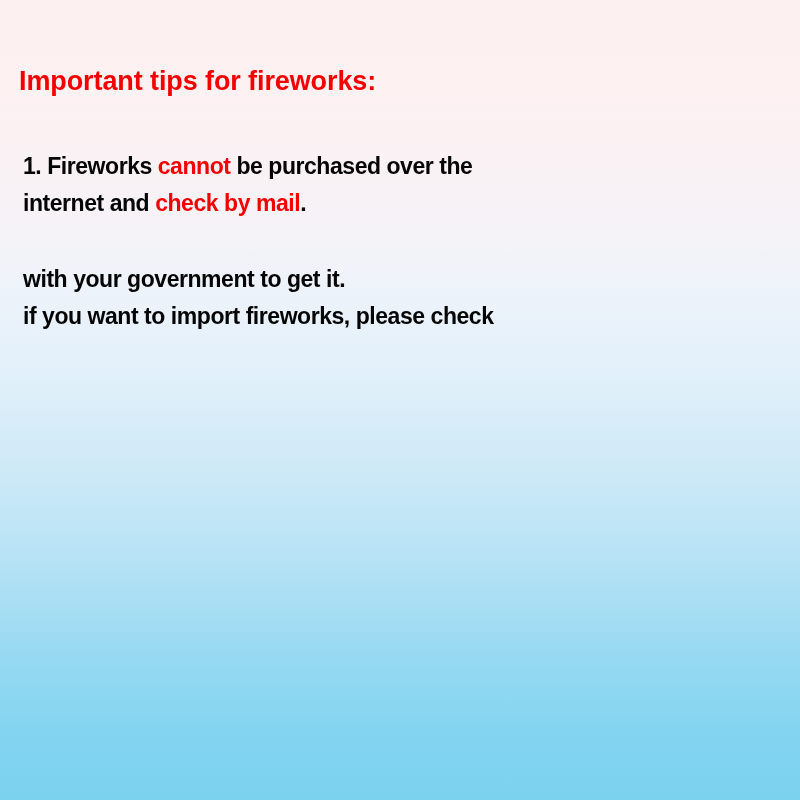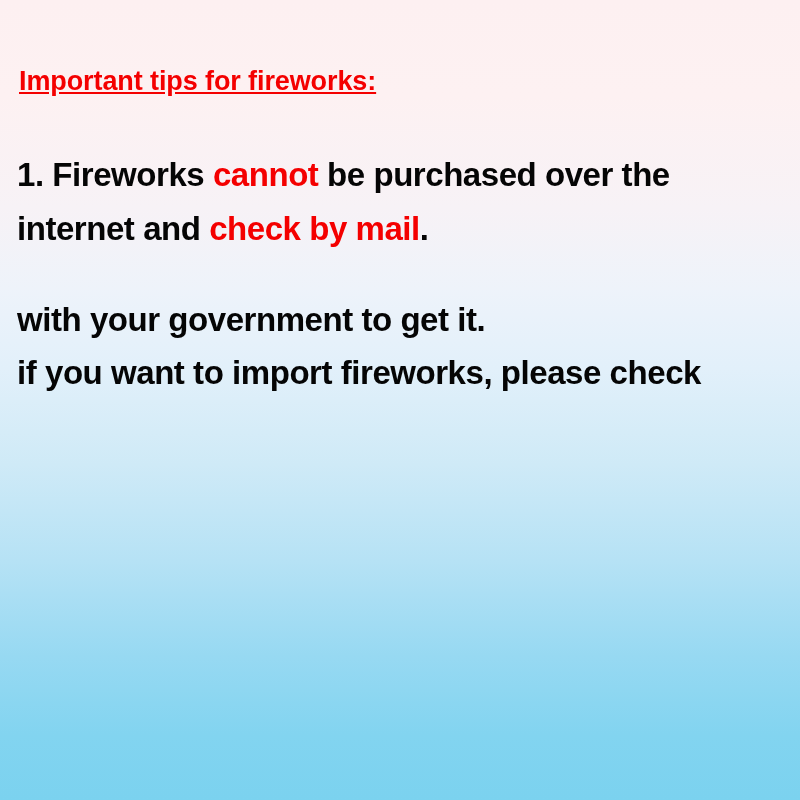--- a/index.html
+++ b/index.html
@@ -44,30 +44,29 @@
   }
 
   .tip-title {
     color: #f40000;
     font-size: 27px;
     font-weight: bold;
     line-height: 1.30;
     letter-spacing: -0.1px;
     margin: 0 0 0 2px;
     white-space: nowrap;
-    text-decoration: underline;
   }
 
   .tip-item {
     color: #050505;
-    font-size: 33px;
+    font-size: 23px;
     font-weight: bold;
     line-height: 1.62;
     letter-spacing: -0.45px;
-    margin: 0;
+    margin: 6px;
     padding: 0;
     word-spacing: 0px;
   }
 
   #item-1 { margin-top: 49px; }
   #item-2 { margin-top: 38px; }
   #item-3 { margin-top: 38px; }
   #item-4 { margin-top: 38px; }
 
   .hl {

